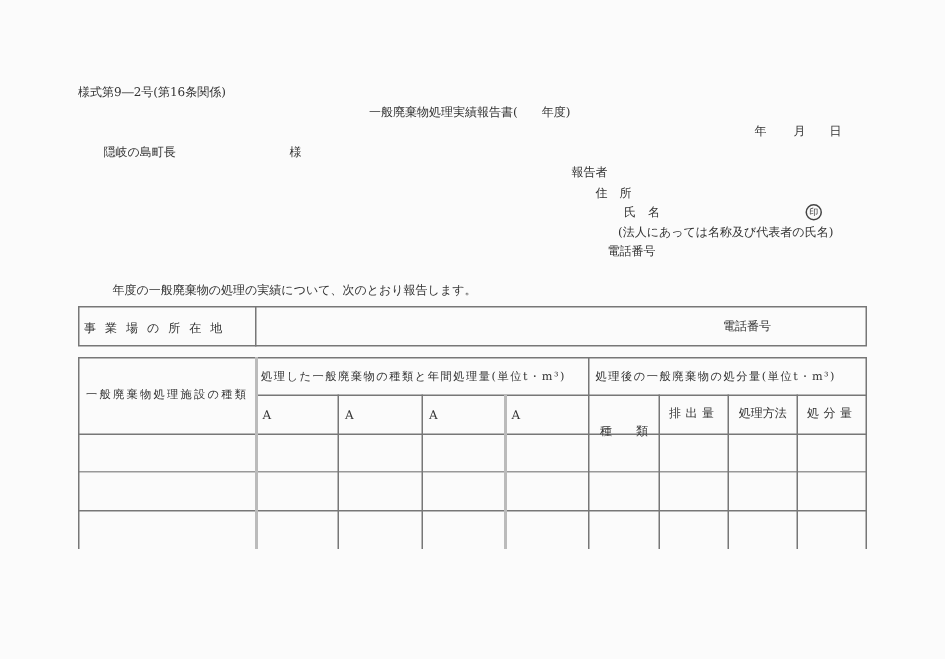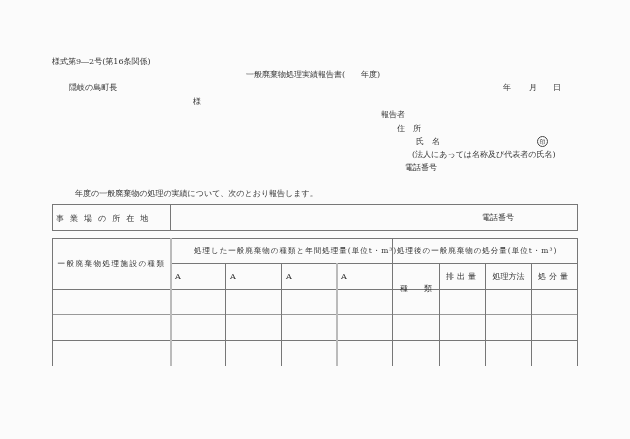--- a/index.html
+++ b/index.html
@@ -24,21 +24,21 @@
 </head>
 <body>
 
 <div class="t" style="left:52px;top:57px;">様式第9―2号(第16条関係)</div>
 <div class="t" style="left:246px;top:70px;">一般廃棄物処理実績報告書(　　年度)</div>
 
 <div class="t" style="left:503px;top:83px;">年</div>
 <div class="t" style="left:529px;top:83px;">月</div>
 <div class="t" style="left:553px;top:83px;">日</div>
 
-<div class="t" style="left:69px;top:83px;">隠岐の島町長</div>
+<div class="t" style="left:69px;top:97px;">隠岐の島町長</div>
 <div class="t" style="left:193px;top:97px;">様</div>
 
 <div class="t" style="left:381px;top:110px;">報告者</div>
 <div class="t" style="left:397px;top:124px;text-align:right;">住　所</div>
 <div class="t" style="left:416px;top:137px;">氏　名</div>
 <div class="seal" style="left:537px;top:136px;">印</div>
 <div class="t" style="left:412px;top:150px;">(法人にあっては名称及び代表者の氏名)</div>
 <div class="t" style="left:405px;top:163px;">電話番号</div>
 
 <div class="t" style="left:75px;top:189px;">年度の一般廃棄物の処理の実績について、次のとおり報告します。</div>
@@ -60,21 +60,21 @@
 <div class="vl" style="left:225px;top:263px;height:103px;"></div>
 <div class="vl" style="left:281px;top:263px;height:103px;"></div>
 <div class="vl light" style="left:336px;top:263px;height:103px;"></div>
 <div class="vl" style="left:392px;top:238px;height:128px;"></div>
 <div class="vl" style="left:439px;top:263px;height:103px;"></div>
 <div class="vl" style="left:485px;top:263px;height:103px;"></div>
 <div class="vl" style="left:531px;top:263px;height:103px;"></div>
 <div class="vl" style="left:577px;top:238px;height:128px;"></div>
 
 <div class="cell center spaced2" style="left:53px;top:239px;width:117px;height:50px;font-size:7.5px;letter-spacing:1.5px;">一般廃棄物処理施設の種類</div>
-<div class="cell" style="left:174px;top:239px;width:218px;height:24px;font-size:7.5px;letter-spacing:1px;margin-left:20px;">処理した一般廃棄物の種類と年間処理量(単位t・m³)</div>
+<div class="cell" style="left:174px;top:239px;width:218px;height:24px;font-size:7.5px;letter-spacing:1px;">処理した一般廃棄物の種類と年間処理量(単位t・m³)</div>
 <div class="cell" style="left:397px;top:239px;width:180px;height:24px;font-size:7.5px;letter-spacing:1px;">処理後の一般廃棄物の処分量(単位t・m³)</div>
 
 <div class="cell" style="left:175px;top:264px;height:25px;">A</div>
 <div class="cell" style="left:230px;top:264px;height:25px;">A</div>
 <div class="cell" style="left:286px;top:264px;height:25px;">A</div>
 <div class="cell" style="left:341px;top:264px;height:25px;">A</div>
 
 <div class="cell center" style="left:393px;top:276px;width:46px;height:25px;">種　　類</div>
 <div class="cell center spaced2" style="left:440px;top:264px;width:45px;height:25px;">排出量</div>
 <div class="cell center" style="left:486px;top:264px;width:45px;height:25px;">処理方法</div>

